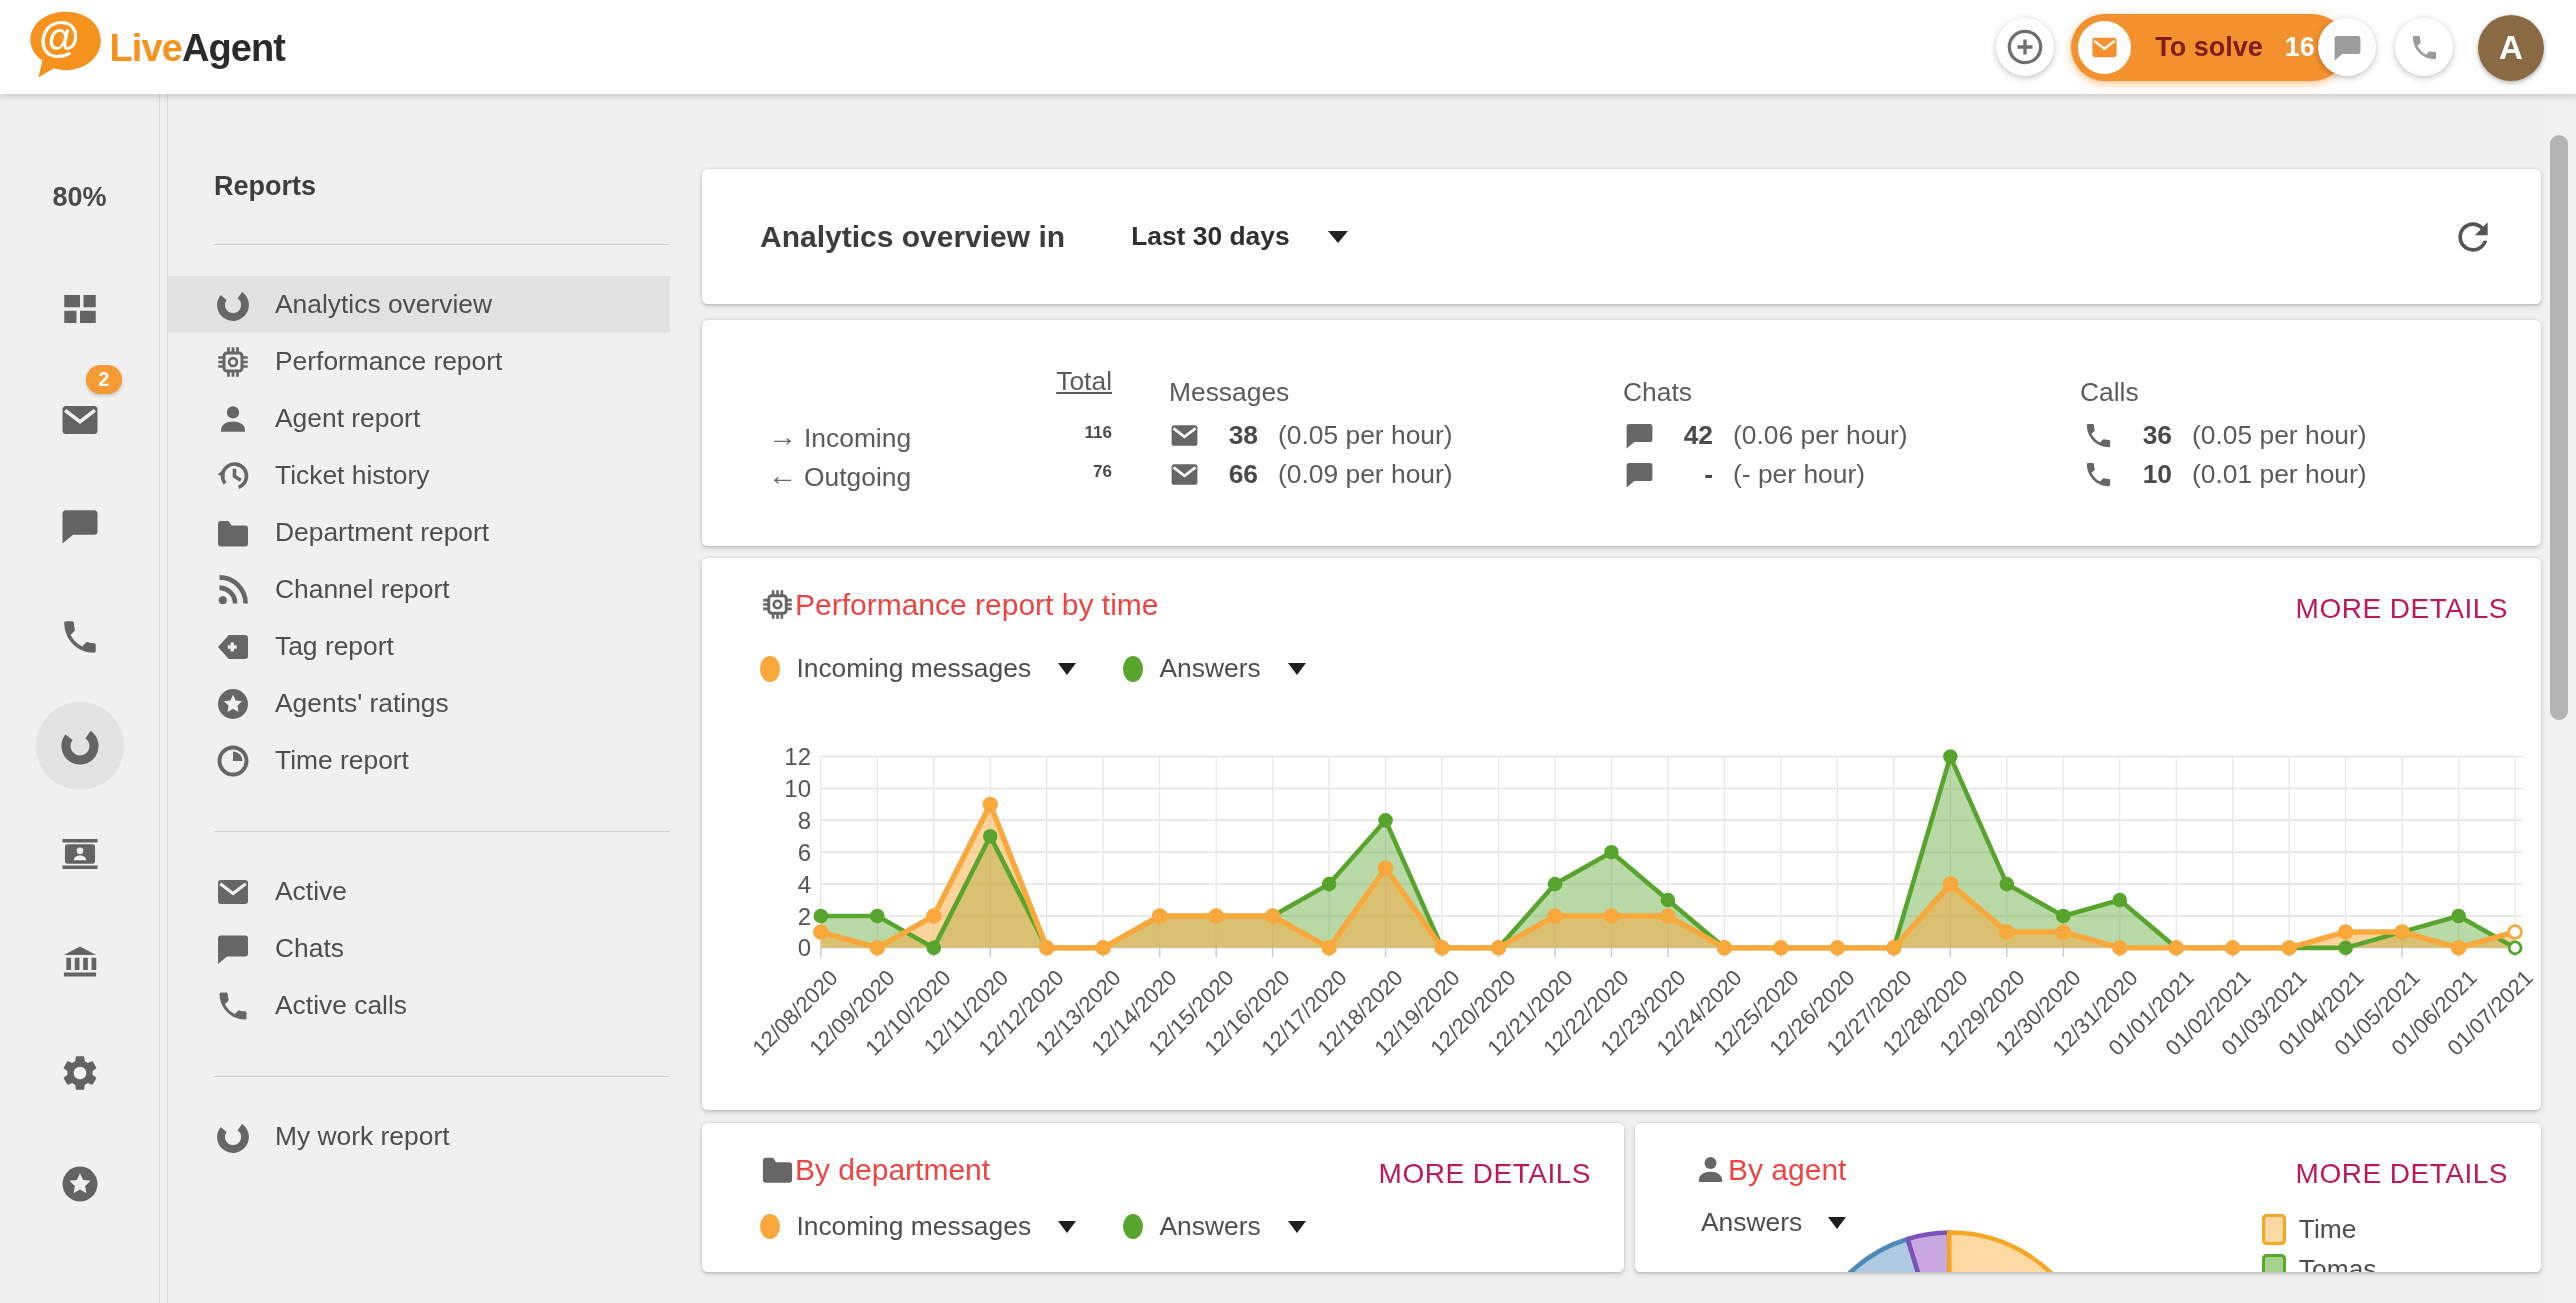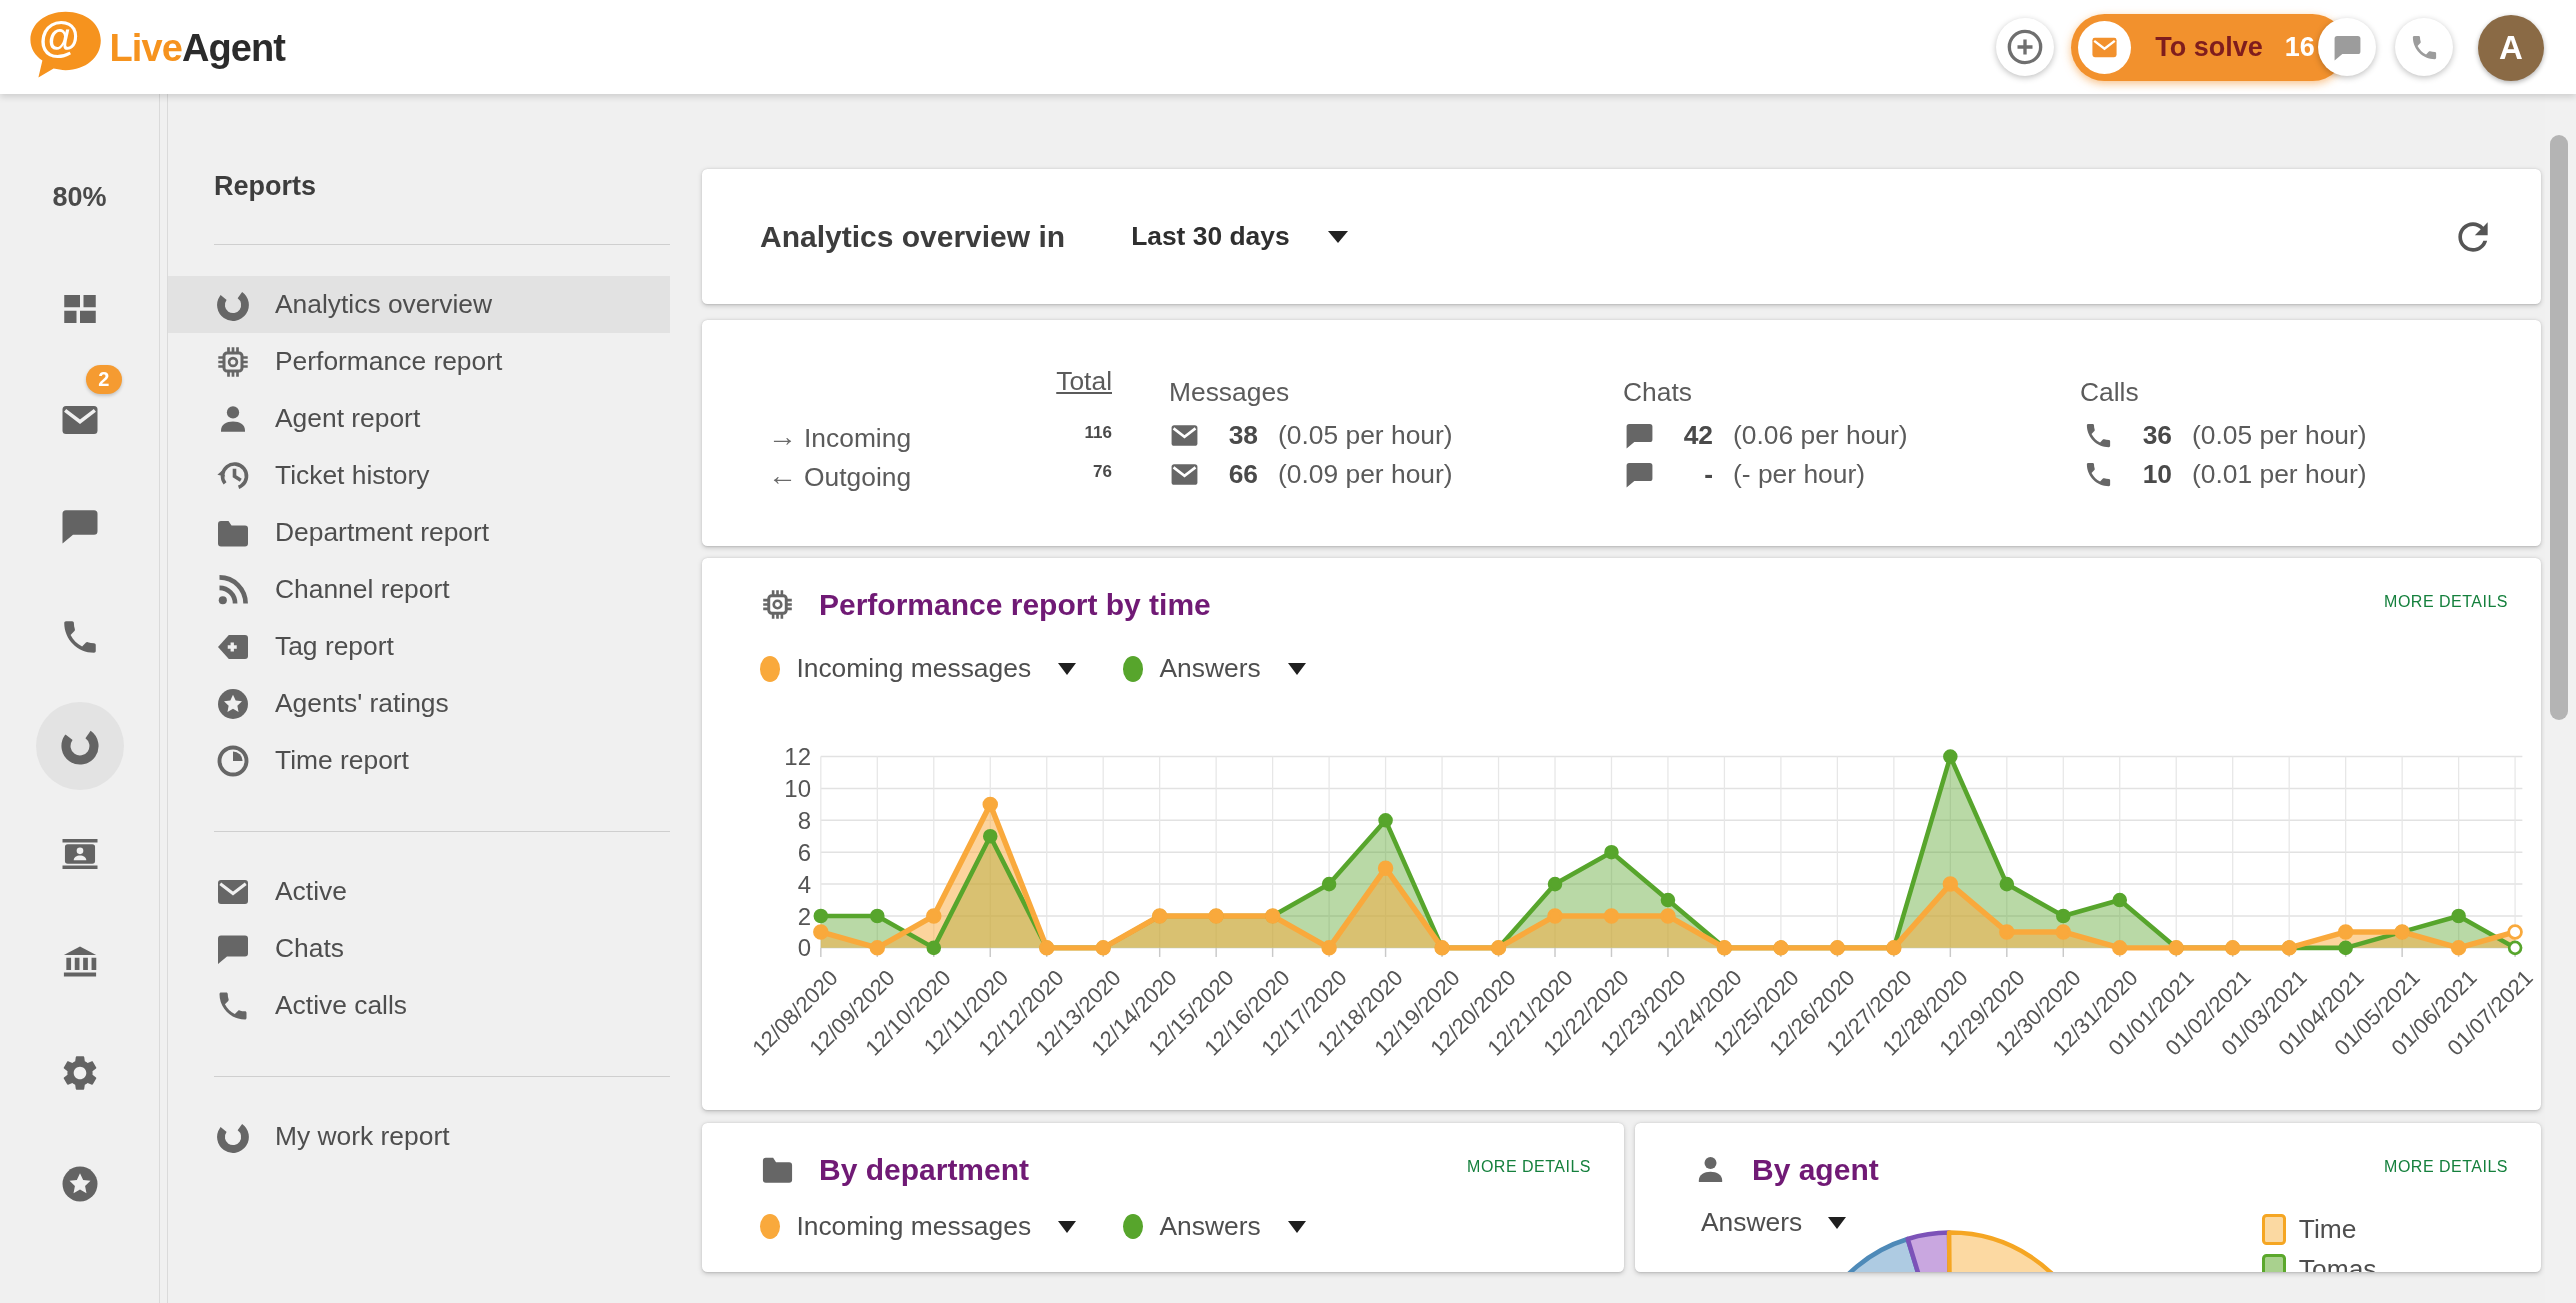--- a/index.html
+++ b/index.html
@@ -84,22 +84,22 @@
   .stat-rowlabel { position:absolute; font-size:26.4px; color:#5b5b5b; }
   .stat-total { position:absolute; width:91px; text-align:right; font-size:17px; font-weight:bold; color:#4a4a4a; }
   .stat-cell { position:absolute; display:flex; align-items:center; }
   .stat-cell svg { width:31px; height:31px; flex:none; }
   .stat-val { width:58px; text-align:right; font-size:26.4px; font-weight:bold; color:#4a4a4a; }
   .stat-rate { font-size:26.4px; color:#5b5b5b; margin-left:20px; white-space:nowrap; }
 
   
   .card-head { position:absolute; left:58px; top:29px; display:flex; align-items:center; }
   .card-head svg { width:36px; height:36px; }
-  .card-head .ct { font-size:30px; font-weight:bold; color:#701a75; margin-left:24px; white-space:nowrap; }
-  .more-details { position:absolute; right:33px; top:35px; font-size:16px; color:#15803d;
+  .card-head .ct { font-size:30px; font-weight:normal; color:#ef4444; white-space:nowrap; }
+  .more-details { position:absolute; right:33px; top:35px; font-size:28px; color:#be185d;
                   letter-spacing:0.5px; cursor:pointer; }
   .legend { position:absolute; left:58px; display:flex; align-items:center; }
   .legend .dot { width:20px; height:25.5px; border-radius:50%; }
   .legend .ltext { font-size:26.4px; color:#4e4e4e; margin:0 27px 0 16.4px; }
   .legend .dd-sm { width:0; height:0; border-left:9px solid transparent; border-right:9px solid transparent;
                    border-top:12px solid #1f1f1f; margin-right:47px; cursor:pointer; }
   #chart-holder { position:absolute; inset:0; }
   .ylab { position:absolute; left:27px; width:82px; text-align:right; font-size:24px; color:#555; }
   #xlabels { position:absolute; left:118px; top:401px; }
   .xlab-anchor { position:absolute; top:0; width:0; }

